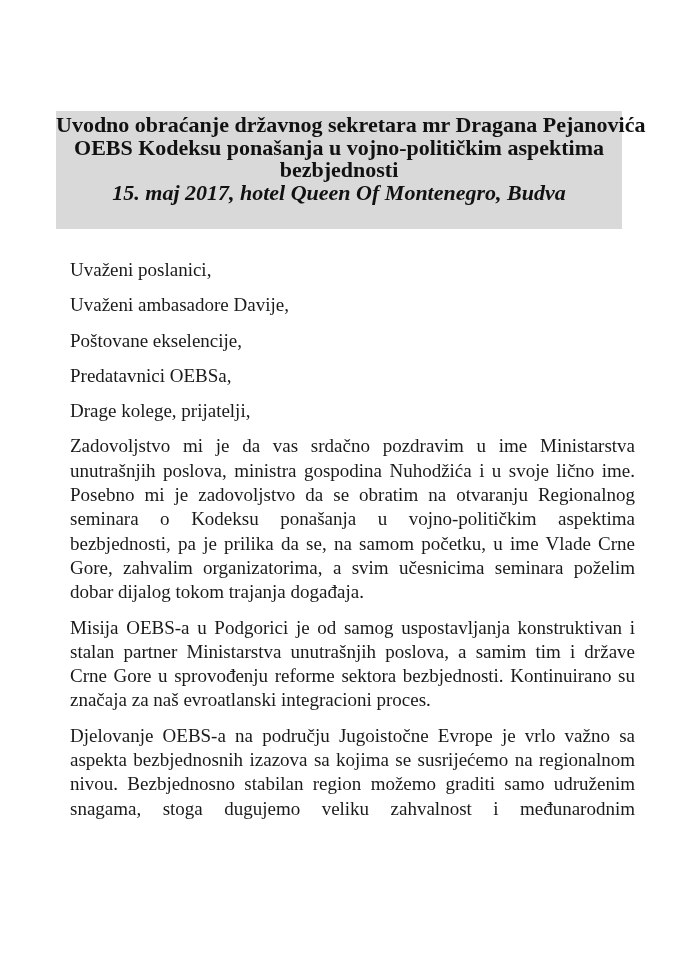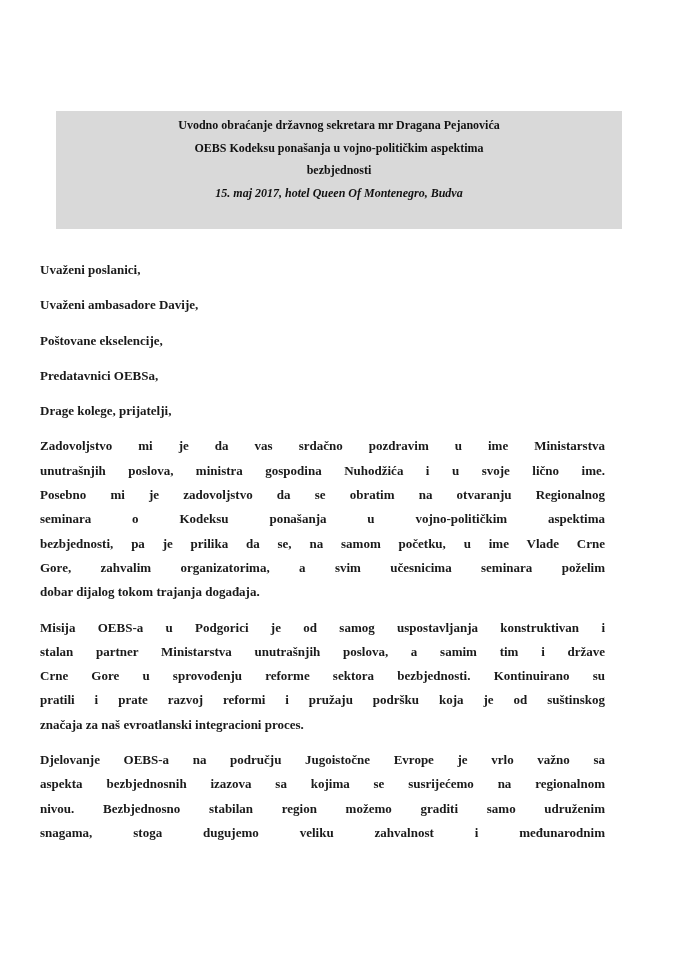--- a/index.html
+++ b/index.html
@@ -23,36 +23,35 @@
     }
     .title-box {
       position: absolute;
       left: 56px;
       top: 111px;
       width: 566px;
       height: 118px;
       background: #d9d9d9;
       text-align: center;
       font-weight: bold;
-      font-size: 12px;
+      font-size: 22px;
       line-height: 22.6px;
       padding-top: 3px;
       box-sizing: border-box;
       color: #111;
     }
     .title-box .line { display: block; white-space: nowrap; }
     .title-box .date { font-style: italic; }
     .body {
       position: absolute;
-      left: 40px;
+      left: 70px;
       top: 258px;
       width: 565px;
-      font-size: 13px;
+      font-size: 19px;
       line-height: 24.3px;
-      font-weight: bold;
     }
     .salutation {
       margin: 0 0 11px 0;
       white-space: nowrap;
     }
     .para {
       margin: 0 0 11px 0;
       text-align: justify;
     }
     .para .ln {
@@ -91,21 +90,20 @@
       <span class="ln">seminara o Kodeksu ponašanja u vojno-političkim aspektima</span>
       <span class="ln">bezbjednosti, pa je prilika da se, na samom početku, u ime Vlade Crne</span>
       <span class="ln">Gore, zahvalim organizatorima, a svim učesnicima seminara poželim</span>
       <span class="ln last">dobar dijalog tokom trajanja događaja.</span>
     </div>
 
     <div class="para">
       <span class="ln">Misija OEBS-a u Podgorici je od samog uspostavljanja  konstruktivan i</span>
       <span class="ln">stalan partner Ministarstva unutrašnjih poslova, a samim tim i države</span>
       <span class="ln">Crne Gore u sprovođenju reforme sektora bezbjednosti. Kontinuirano su</span>
-      <span class="ln">pratili i prate razvoj reformi i pružaju podršku koja je od suštinskog</span>
       <span class="ln last">značaja za naš evroatlanski integracioni proces.</span>
     </div>
 
     <div class="para">
       <span class="ln">Djelovanje OEBS-a na području Jugoistočne Evrope je vrlo važno sa</span>
       <span class="ln">aspekta bezbjednosnih izazova sa kojima se susrijećemo na regionalnom</span>
       <span class="ln">nivou. Bezbjednosno stabilan region možemo graditi samo udruženim</span>
       <span class="ln">snagama, stoga dugujemo veliku zahvalnost i međunarodnim</span>
     </div>
   </div>

